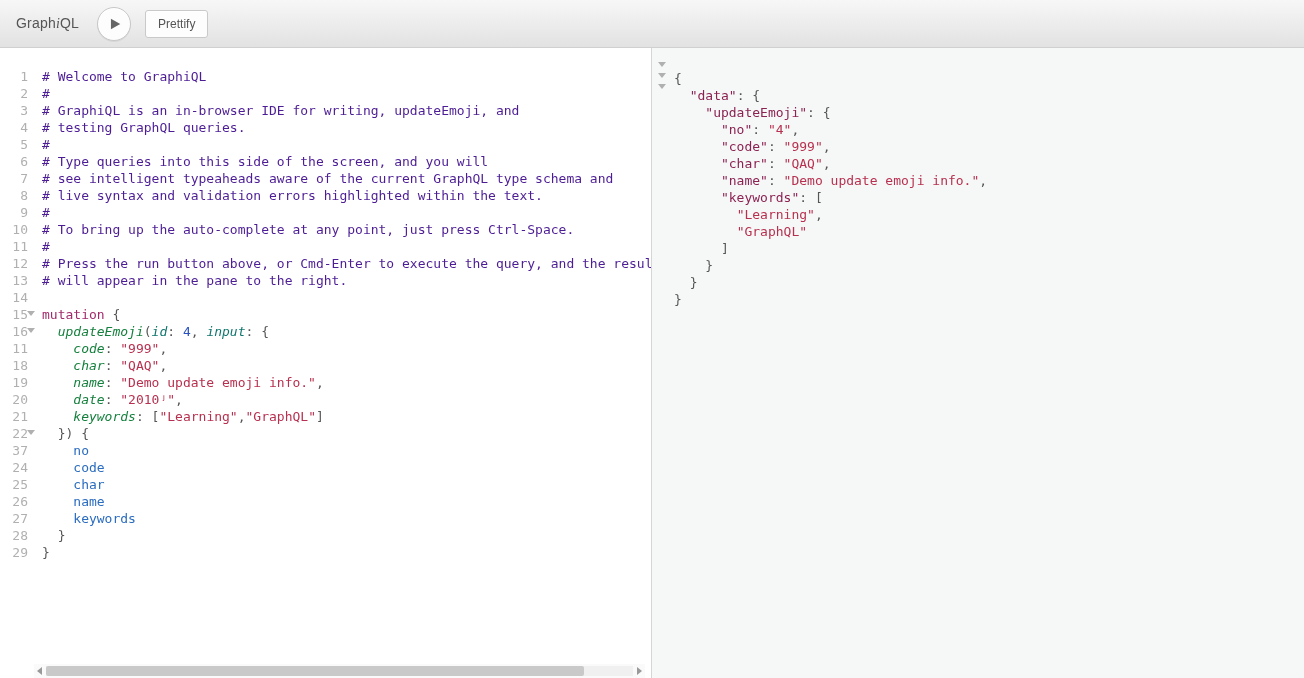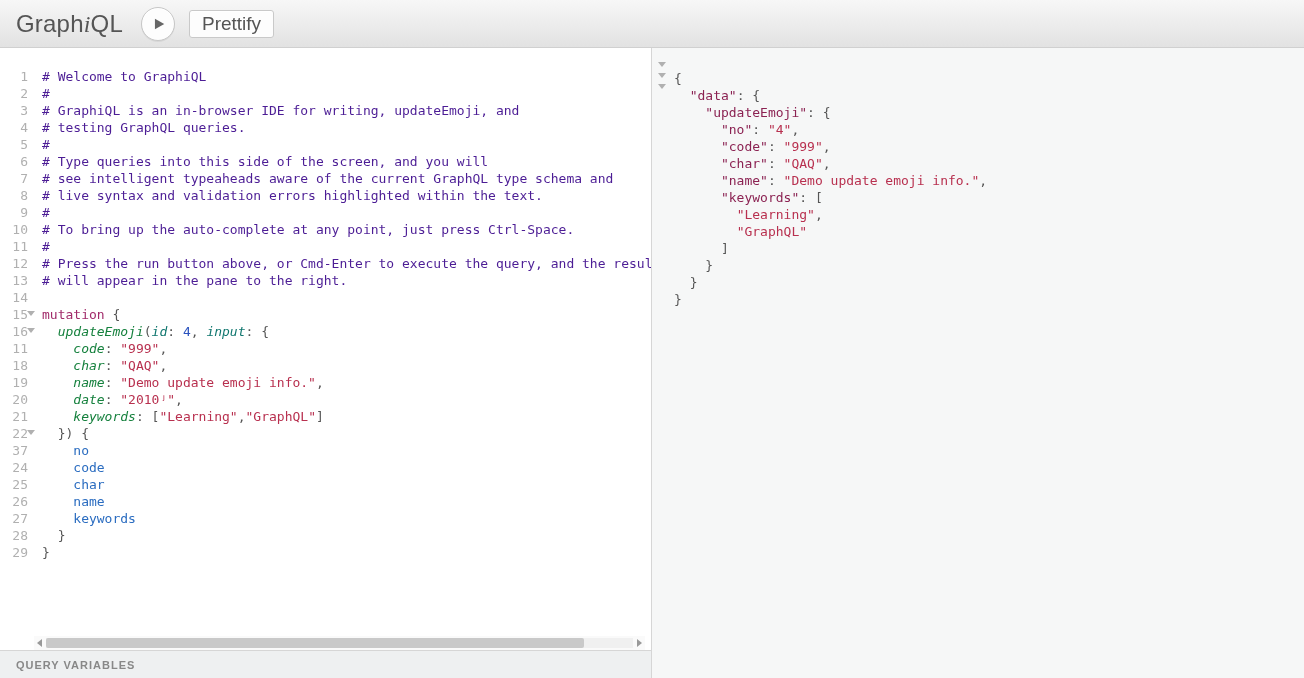--- a/index.html
+++ b/index.html
@@ -10,21 +10,21 @@
   .topbar {
     height: 48px;
     background: linear-gradient(#f7f7f7, #e2e2e2);
     border-bottom: 1px solid #d0d0d0;
     display: flex;
     align-items: center;
     padding: 0 12px;
     position: relative;
   }
   .logo {
-    font-size: 24px;
+    font-size: 14px;
     color: #555;
     margin-left: 4px;
     margin-right: 18px;
     letter-spacing: 0.2px;
   }
   .logo .i { font-style: italic; font-family: Georgia, serif; }
   .run-btn {
     width: 34px; height: 34px;
     border-radius: 50%;
     background: #fdfdfd;
@@ -34,21 +34,21 @@
     cursor: pointer;
     margin-right: 14px;
   }
   .run-btn svg { width: 14px; height: 14px; fill: #666; margin-left: 2px; }
   .toolbar-btn {
     height: 28px;
     padding: 0 12px;
     background: #fdfdfd;
     border: 1px solid #c9c9c9;
     border-radius: 3px;
-    font-size: 19px;
+    font-size: 12px;
     color: #555;
     cursor: pointer;
     box-shadow: inset 0 1px 0 #fff;
   }
   .docs-area {
     position: absolute;
     right: 0; top: 0; bottom: 0;
     width: 80px;
     border-left: 1px solid #d0d0d0;
     display: flex; align-items: center; justify-content: center;
@@ -256,23 +256,20 @@
     <span class="c-field">keywords</span>
   <span class="c-brace">}</span>
 <span class="c-brace">}</span></div>
     </div>
     <div class="hscroll">
       <div class="arrow l"></div>
       <div class="track"></div>
       <div class="thumb"></div>
       <div class="arrow r"></div>
     </div>
-    <div class="qv-bar">
-      <span>QUERY VARIABLES</span>
-    </div>
   </div>
 
   <div class="right-pane">
     <div class="resize-handle"></div>
     <div class="result-gutter">
       <div class="rfold"></div>
       <div class="rfold"></div>
       <div class="rfold"></div>
     </div>
     <div class="result" id="result"><span class="j-brace">{</span>

